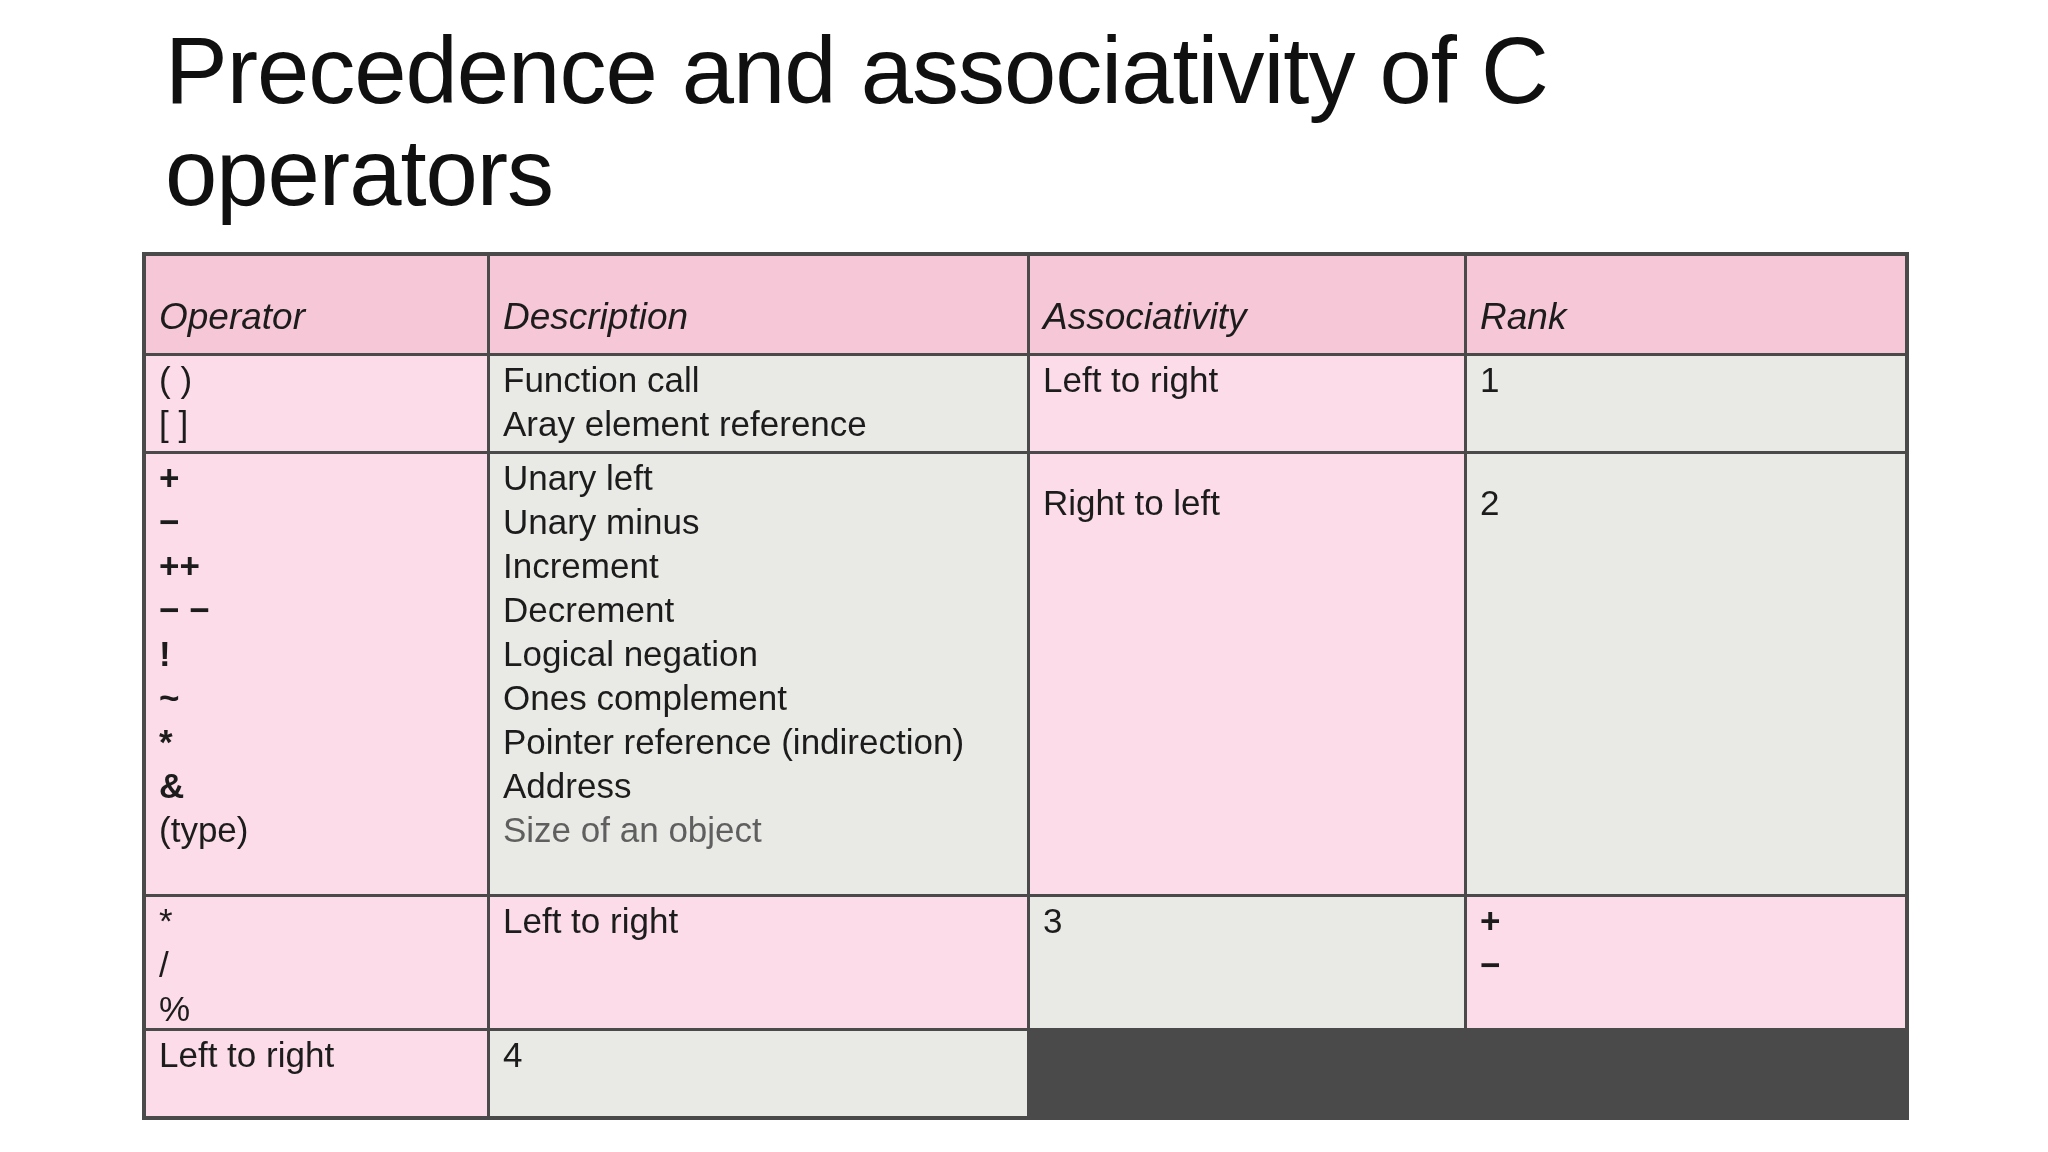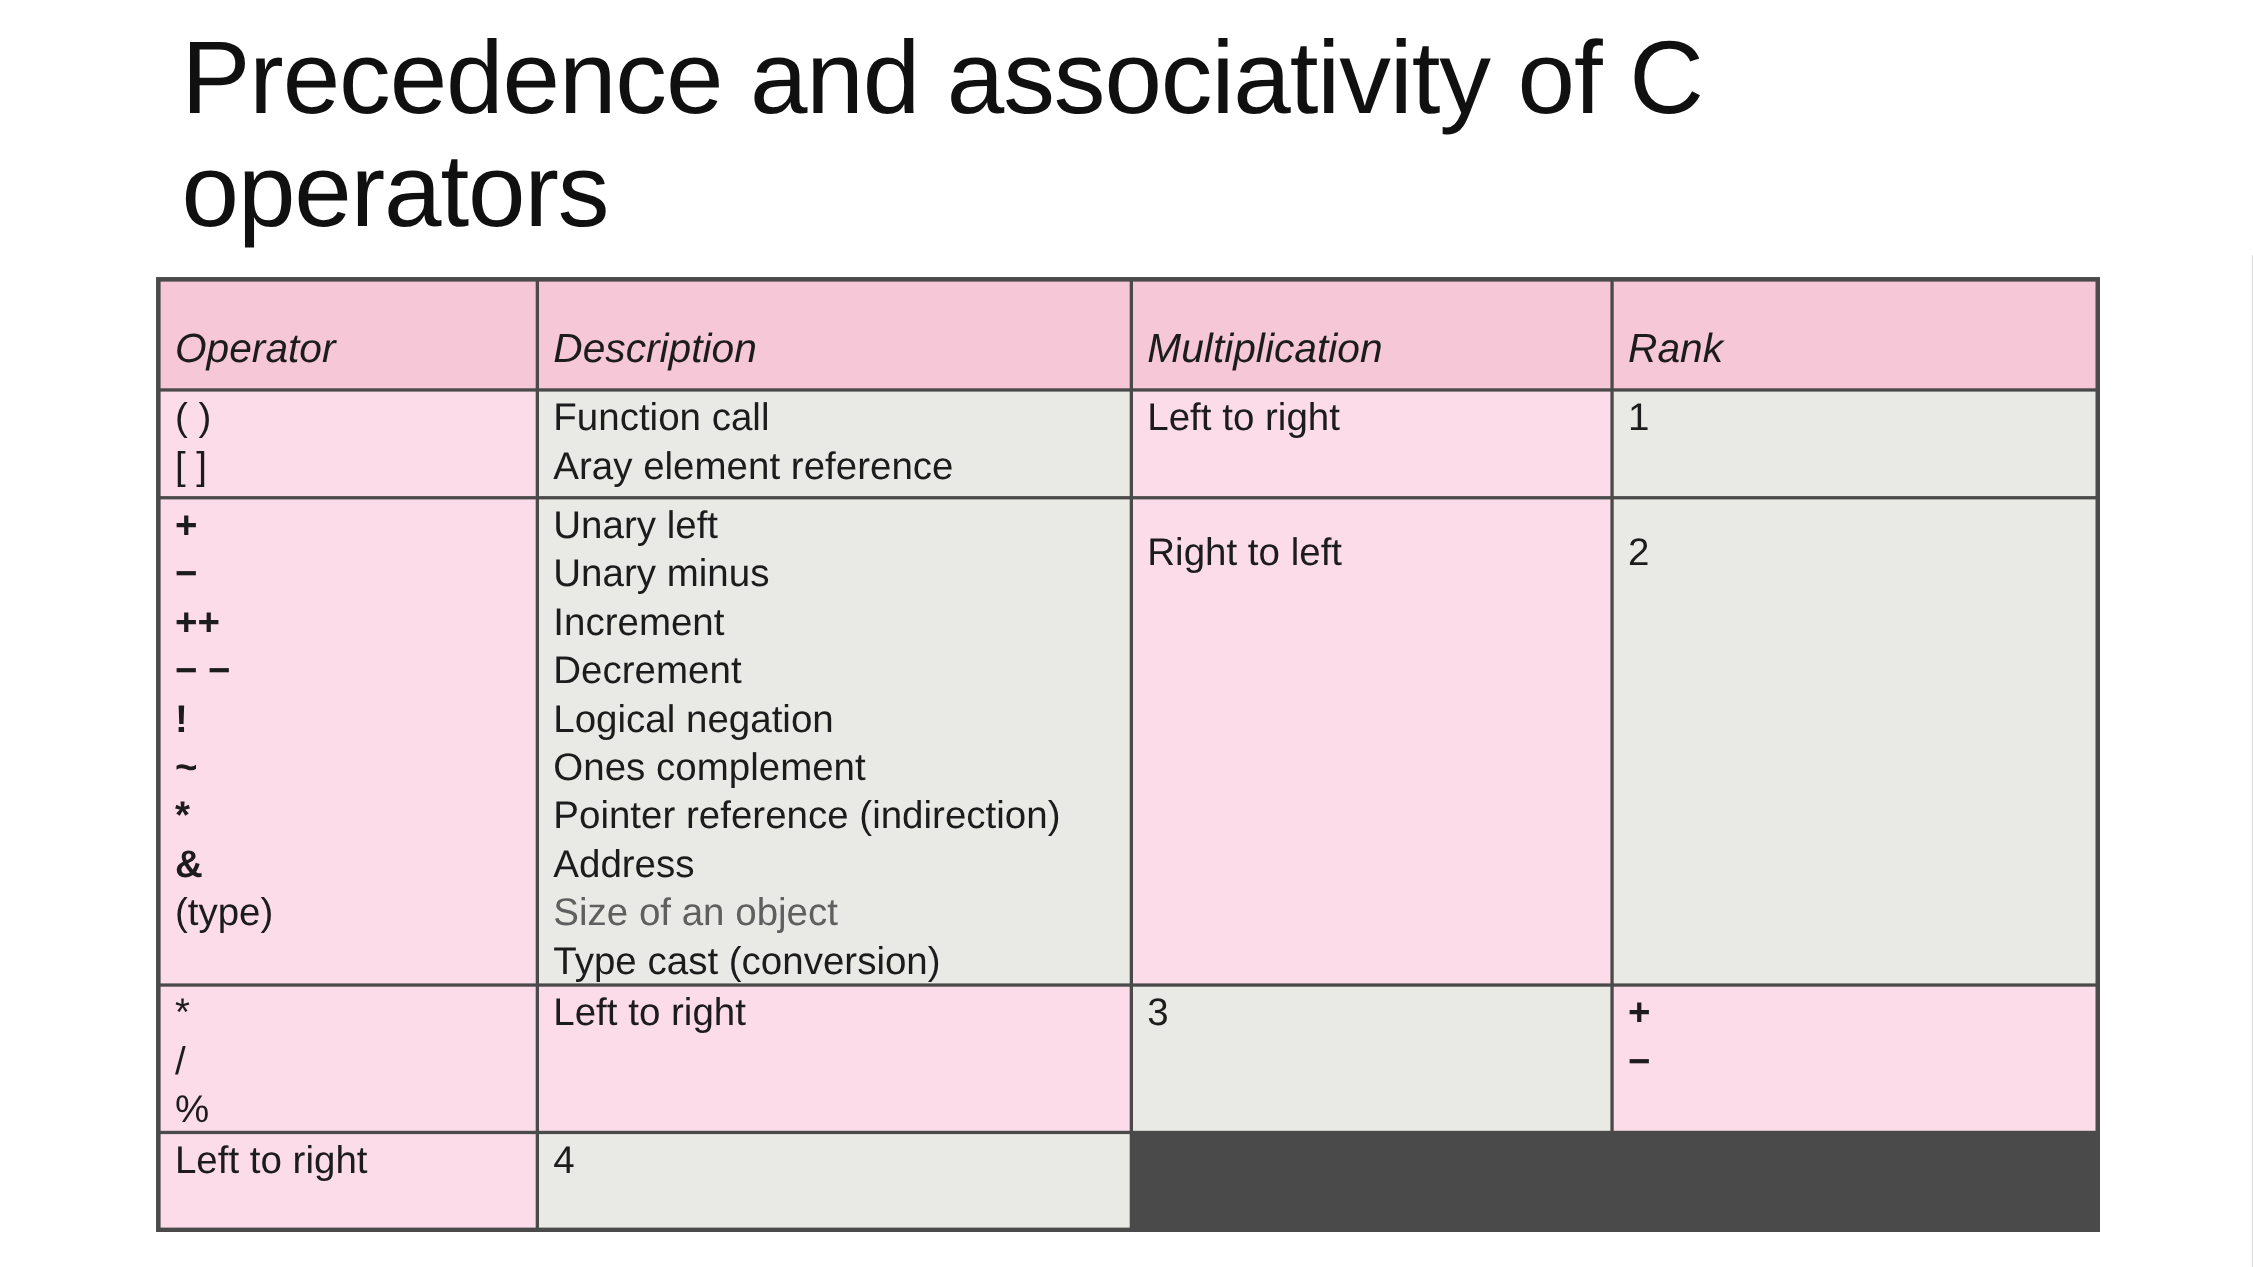--- a/index.html
+++ b/index.html
@@ -70,21 +70,21 @@
 
 <div class="optable">
 
   <div class="cell head">
     <span>Operator</span>
   </div>
   <div class="cell head">
     <span>Description</span>
   </div>
   <div class="cell head">
-    <span>Multiplication</span>
+    <span>Associativity</span>
   </div>
   <div class="cell head">
     <span>Rank</span>
   </div>
 
   <div class="cell pink">
     <div class="ln">( )</div>
     <div class="ln">[ ]</div>
   </div>
   <div class="cell gray">
@@ -112,21 +112,20 @@
   <div class="cell gray">
     <div class="ln">Unary left</div>
     <div class="ln">Unary minus</div>
     <div class="ln">Increment</div>
     <div class="ln">Decrement</div>
     <div class="ln">Logical negation</div>
     <div class="ln">Ones complement</div>
     <div class="ln">Pointer reference (indirection)</div>
     <div class="ln">Address</div>
     <div class="ln muted">Size of an object</div>
-    <div class="ln">Type cast (conversion)</div>
   </div>
   <div class="cell pink offset1">
     <div class="ln">Right to left</div>
   </div>
   <div class="cell gray offset1">
     <div class="ln">2</div>
   </div>
 
   <div class="cell pink">
     <div class="ln">*</div>

